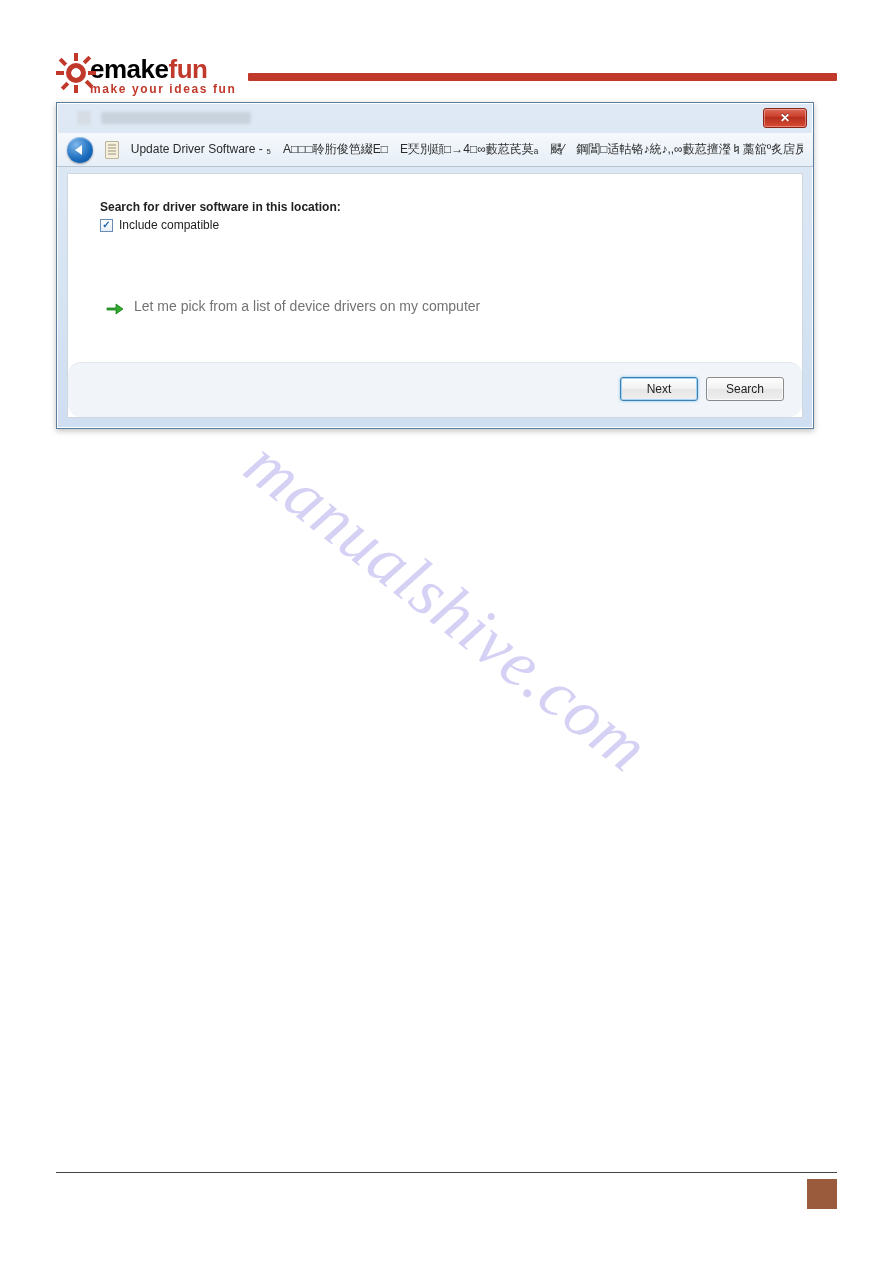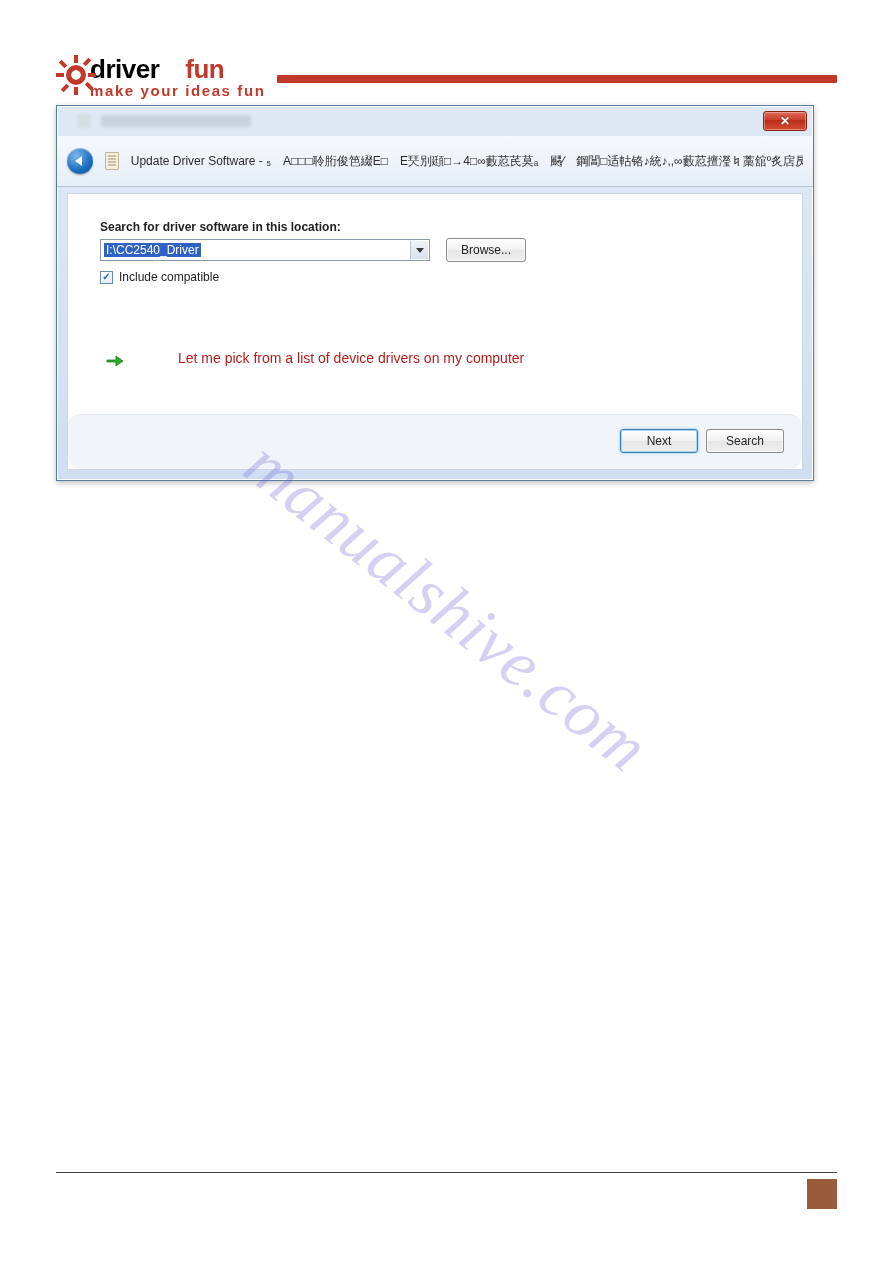--- a/index.html
+++ b/index.html
@@ -7,34 +7,34 @@
 
   .page { padding: 50px 56px 36px 56px; position: relative; height: 1263px; }
 
   
   .logo-row { display: flex; align-items: center; margin-bottom: 2px; }
   .logo-block { display: flex; align-items: center; }
   .gear { width: 40px; height: 40px; position: relative; margin-right: -6px; }
   .gear svg { width: 40px; height: 40px; }
   .logo-text { display: flex; flex-direction: column; justify-content: center; padding-top: 6px; }
   .logo-main { font-weight: 800; font-size: 26px; color: #000; letter-spacing: -0.5px; line-height: 1; }
-  .logo-main .orange { color: #c0392b; margin-left: 26px; }
-  .logo-sub { font-size: 15px; letter-spacing: 1.6px; color: #c0392b; font-weight: 600; }
+  .logo-main .orange { color: #c0392b; }
+  .logo-sub { font-size: 12px; letter-spacing: 1.6px; color: #c0392b; font-weight: 600; }
   .header-rule { flex: 1; height: 8px; background: #c0392b; margin-left: 12px; margin-top: 8px; border-radius: 1px; }
 
   
   .window { width: 758px; margin: 6px 0 0 0; border: 1px solid #5a7ea0; background: linear-gradient(#dfe9f5,#cfdff1); box-shadow: 0 0 0 1px #fff inset, 0 2px 6px rgba(0,0,0,0.25); }
   .titlebar { height: 30px; display:flex; align-items:center; justify-content:flex-end; padding: 0 6px; }
   .blur-title { flex:1; display:flex; align-items:center; gap:10px; padding-left:14px; }
   .blur-dot { width:14px; height:14px; background:#d6dde4; border-radius:2px; filter: blur(1.2px); }
   .blur-chunk { height:12px; background:#c8d2dc; border-radius:3px; filter: blur(1.6px); }
   .close-btn { width: 44px; height: 20px; border-radius: 3px; background: linear-gradient(#e06a5a,#c83b28 45%,#b42f1d 46%,#d94b35); border: 1px solid #8b2414; display:flex; align-items:center; justify-content:center; box-shadow: inset 0 0 0 1px rgba(255,255,255,0.35); }
   .close-x { color:#fff; font-weight:bold; font-size:12px; line-height:1; text-shadow: 0 -1px 0 rgba(0,0,0,0.4);}
   
-  .navrow { height: 51px; background: linear-gradient(#f6f9fc,#e6eef7); border-bottom:1px solid #b6c3d2; display:flex; align-items:center; gap: 12px; padding: 0 10px; font-size: 12px; color:#2b2b2b; }
+  .navrow { height: 34px; background: linear-gradient(#f6f9fc,#e6eef7); border-bottom:1px solid #b6c3d2; display:flex; align-items:center; gap: 12px; padding: 0 10px; font-size: 12px; color:#2b2b2b; }
   .back-circle { width:26px; height:26px; border-radius:50%; background: radial-gradient(circle at 35% 30%, #7fb8ec, #1a6bbd 60%, #0c4d8f); display:flex; align-items:center; justify-content:center; box-shadow: 0 1px 2px rgba(0,0,0,0.35), inset 0 1px 1px rgba(255,255,255,0.5);}
   .back-arrow { width:0;height:0; border-top:5px solid transparent; border-bottom:5px solid transparent; border-right:7px solid #fff; margin-left:-2px;}
   .dev-icon { width:14px; height:18px; background:#f5f0de; border:1px solid #bdb59a; border-radius:1px; position:relative; }
   .dev-icon::after{content:"";position:absolute;top:2px;left:2px;right:2px;height:2px;background:#c8c2a8;box-shadow:0 3px 0 #c8c2a8,0 6px 0 #c8c2a8,0 9px 0 #c8c2a8;}
   .nav-text { white-space: nowrap; overflow:hidden; }
 
   
   .dlg-body { background:#fff; border:1px solid #cfd7e1; margin: 6px 10px 10px 10px; padding: 26px 32px 18px 32px; }
   .dlg-title { color:#003399; font-size:15px; margin-bottom: 30px; }
   .lbl { font-size:12px; color:#222; margin-bottom:4px;font-weight:bold; }
@@ -44,21 +44,21 @@
   .combo-arrow { position:absolute; right:1px; top:1px; bottom:1px; width:18px; background: linear-gradient(#f0f3f8,#d9e1ec); border-left:1px solid #bac5d4; display:flex;align-items:center;justify-content:center;}
   .combo-arrow::after{content:"";width:0;height:0;border-left:4px solid transparent;border-right:4px solid transparent;border-top:5px solid #3a3a3a;}
   .win-btn { height:24px; padding: 0 14px; font-size:12px; color:#222; background: linear-gradient(#fefefe,#f1f1f1 48%,#e6e6e6 52%,#efefef); border:1px solid #8a8a8a; border-radius:3px; box-shadow: inset 0 0 0 1px rgba(255,255,255,0.7);}
   .chk-row { display:flex; align-items:center; gap:6px; font-size:12px; color:#222; margin-bottom: 60px;}
   .chk { width:13px; height:13px; border:1px solid #6a8bb5; background:linear-gradient(#fff,#e8eef6); display:flex;align-items:center;justify-content:center;}
   .chk-mark { color:#1a66b3; font-size:10px; font-weight:bold; line-height:1; }
 
   .link-block { display:flex; gap:10px; padding: 6px 0 4px 6px; margin-bottom: 40px; }
   .green-arrow { width:18px; height:18px; display:flex; align-items:center; justify-content:center; margin-top:2px;}
   .green-arrow svg { width:18px; height:14px; }
-  .link-title { color:#b91c1c; font-size:14px;margin-left:44px; }
+  .link-title { color:#737373; font-size:14px; }
   .link-desc { color:#555; font-size:11.5px; max-width:520px; line-height:1.35; margin-top:2px; }
 
   .btn-row { display:flex; justify-content:flex-end; gap:8px; padding-top:12px; border-top:1px solid #e3e7ee; margin: 0 -32px -18px -32px; padding: 14px 18px 16px 18px; background:#f1f4f8;border-radius:13px;}
   .win-btn.primary { border:1px solid #3c7fb1; box-shadow: 0 0 0 1px #a7d4f2 inset, 0 0 3px #7ec3f0; }
   .win-btn.wide { width:78px; }
 
   
   .watermark { position:absolute; left:50%; top:48%; transform: translate(-50%,-50%) rotate(38deg); font-size:68px; font-weight:500; font-style: italic; color: rgba(99,91,214,0.28); letter-spacing:1px; white-space:nowrap; pointer-events:none; font-family: Georgia, 'Times New Roman', serif; }
 
   
@@ -85,21 +85,21 @@
                 <rect x="27" y="5" width="8" height="4" transform="rotate(-45 31 7)"></rect>
                 <rect x="5" y="31" width="8" height="4" transform="rotate(-45 9 33)"></rect>
               </g>
               <circle cx="20" cy="20" r="5" fill="#fff"></circle>
               <circle cx="20" cy="20" r="6" fill="none" stroke="#c0392b" stroke-width="2"></circle>
             </g>
             <text x="20" y="24" text-anchor="middle" font-size="14" font-weight="bold" fill="#fff" font-family="Arial">e</text>
           </svg>
       </span>
       <div class="logo-text">
-        <div class="logo-main"><span>driver</span><span class="orange">fun</span></div>
+        <div class="logo-main"><span>emake</span><span class="orange">fun</span></div>
         <div class="logo-sub">make your ideas fun</div>
       </div>
     </div>
     <div class="header-rule"></div>
   </div>
 
   <div class="window">
     <div class="titlebar">
       <div class="blur-title">
         <span class="blur-dot"></span>
@@ -113,27 +113,20 @@
       <div class="back-circle">
           <span class="back-arrow"></span>
         </div>
       <span class="dev-icon"></span>
       <span class="nav-text">Update Driver Software - ₅　A□□□聆胻俊笆綴E□　E珡別頲□→4□∞藪荵芪莫ₐ　颸⁄　鋼閶□适軲铬♪統♪,,∞藪荵擅瀅♮藁舘º炙扂昃</span>
     </div>
 
     <div class="dlg-body">
 
       <div class="lbl">Search for driver software in this location:</div>
-      <div class="row-input">
-        <div class="combo">
-          <span class="combo-text">I:\CC2540_Driver</span>
-          <span class="combo-arrow"></span>
-        </div>
-        <button class="win-btn">Browse...</button>
-      </div>
       <div class="chk-row">
         <span class="chk">
             <span class="chk-mark">✓</span>
           </span>
         <span>Include compatible</span>
       </div>
 
       <div class="link-block">
         <span class="green-arrow">
           <svg viewBox="0 0 18 14">

